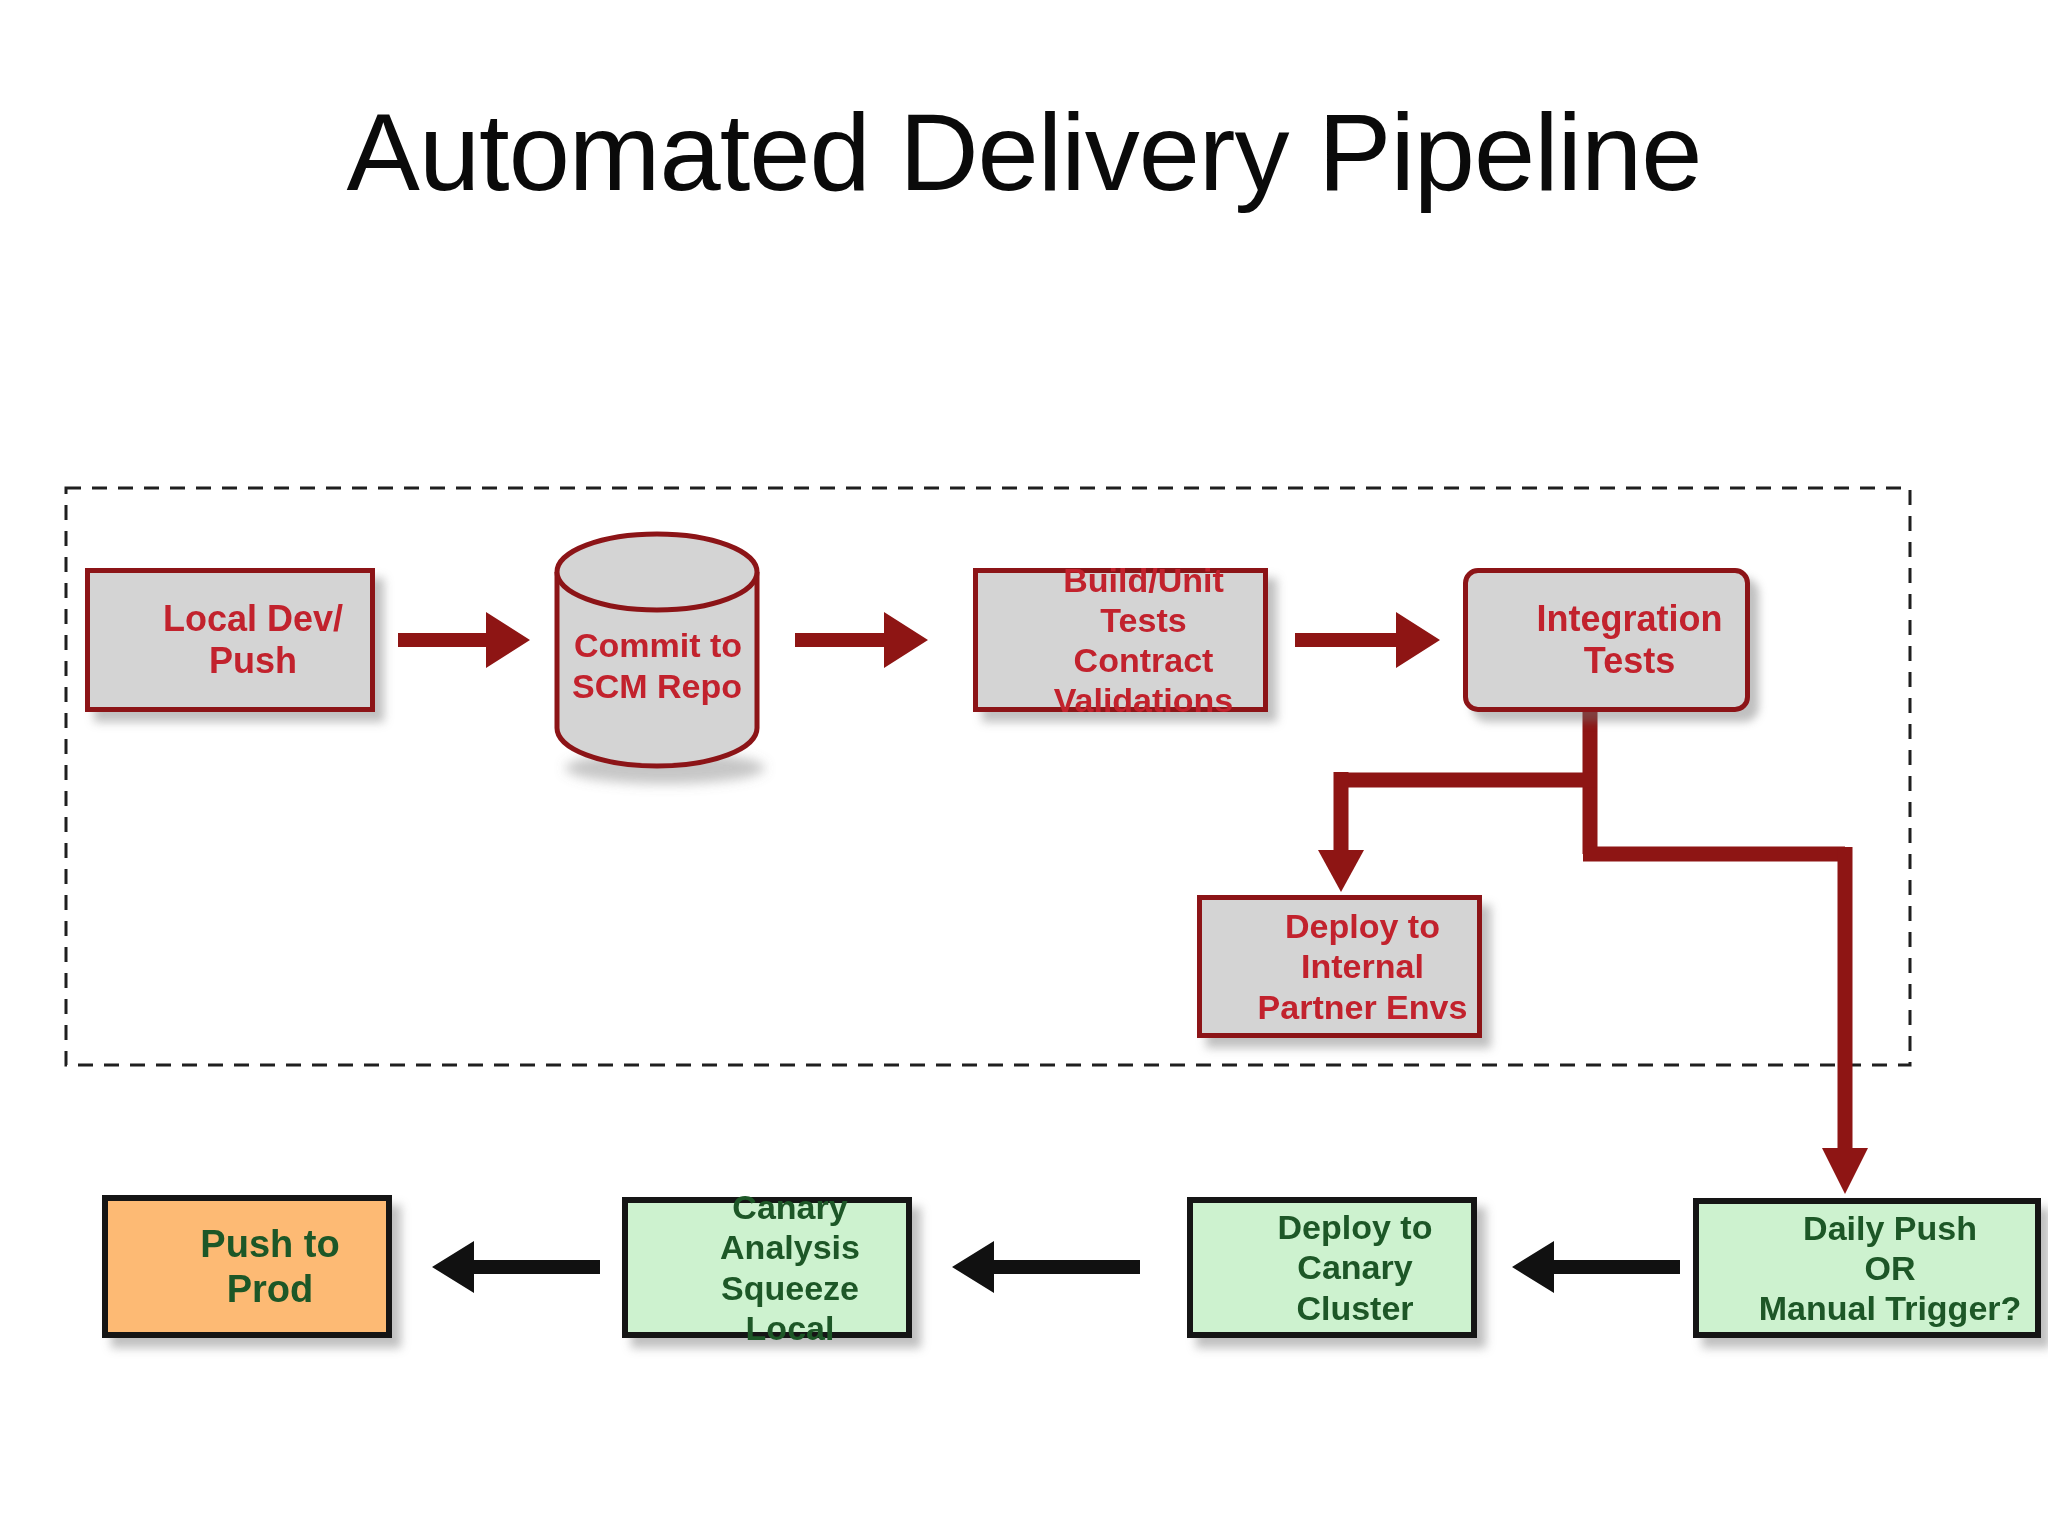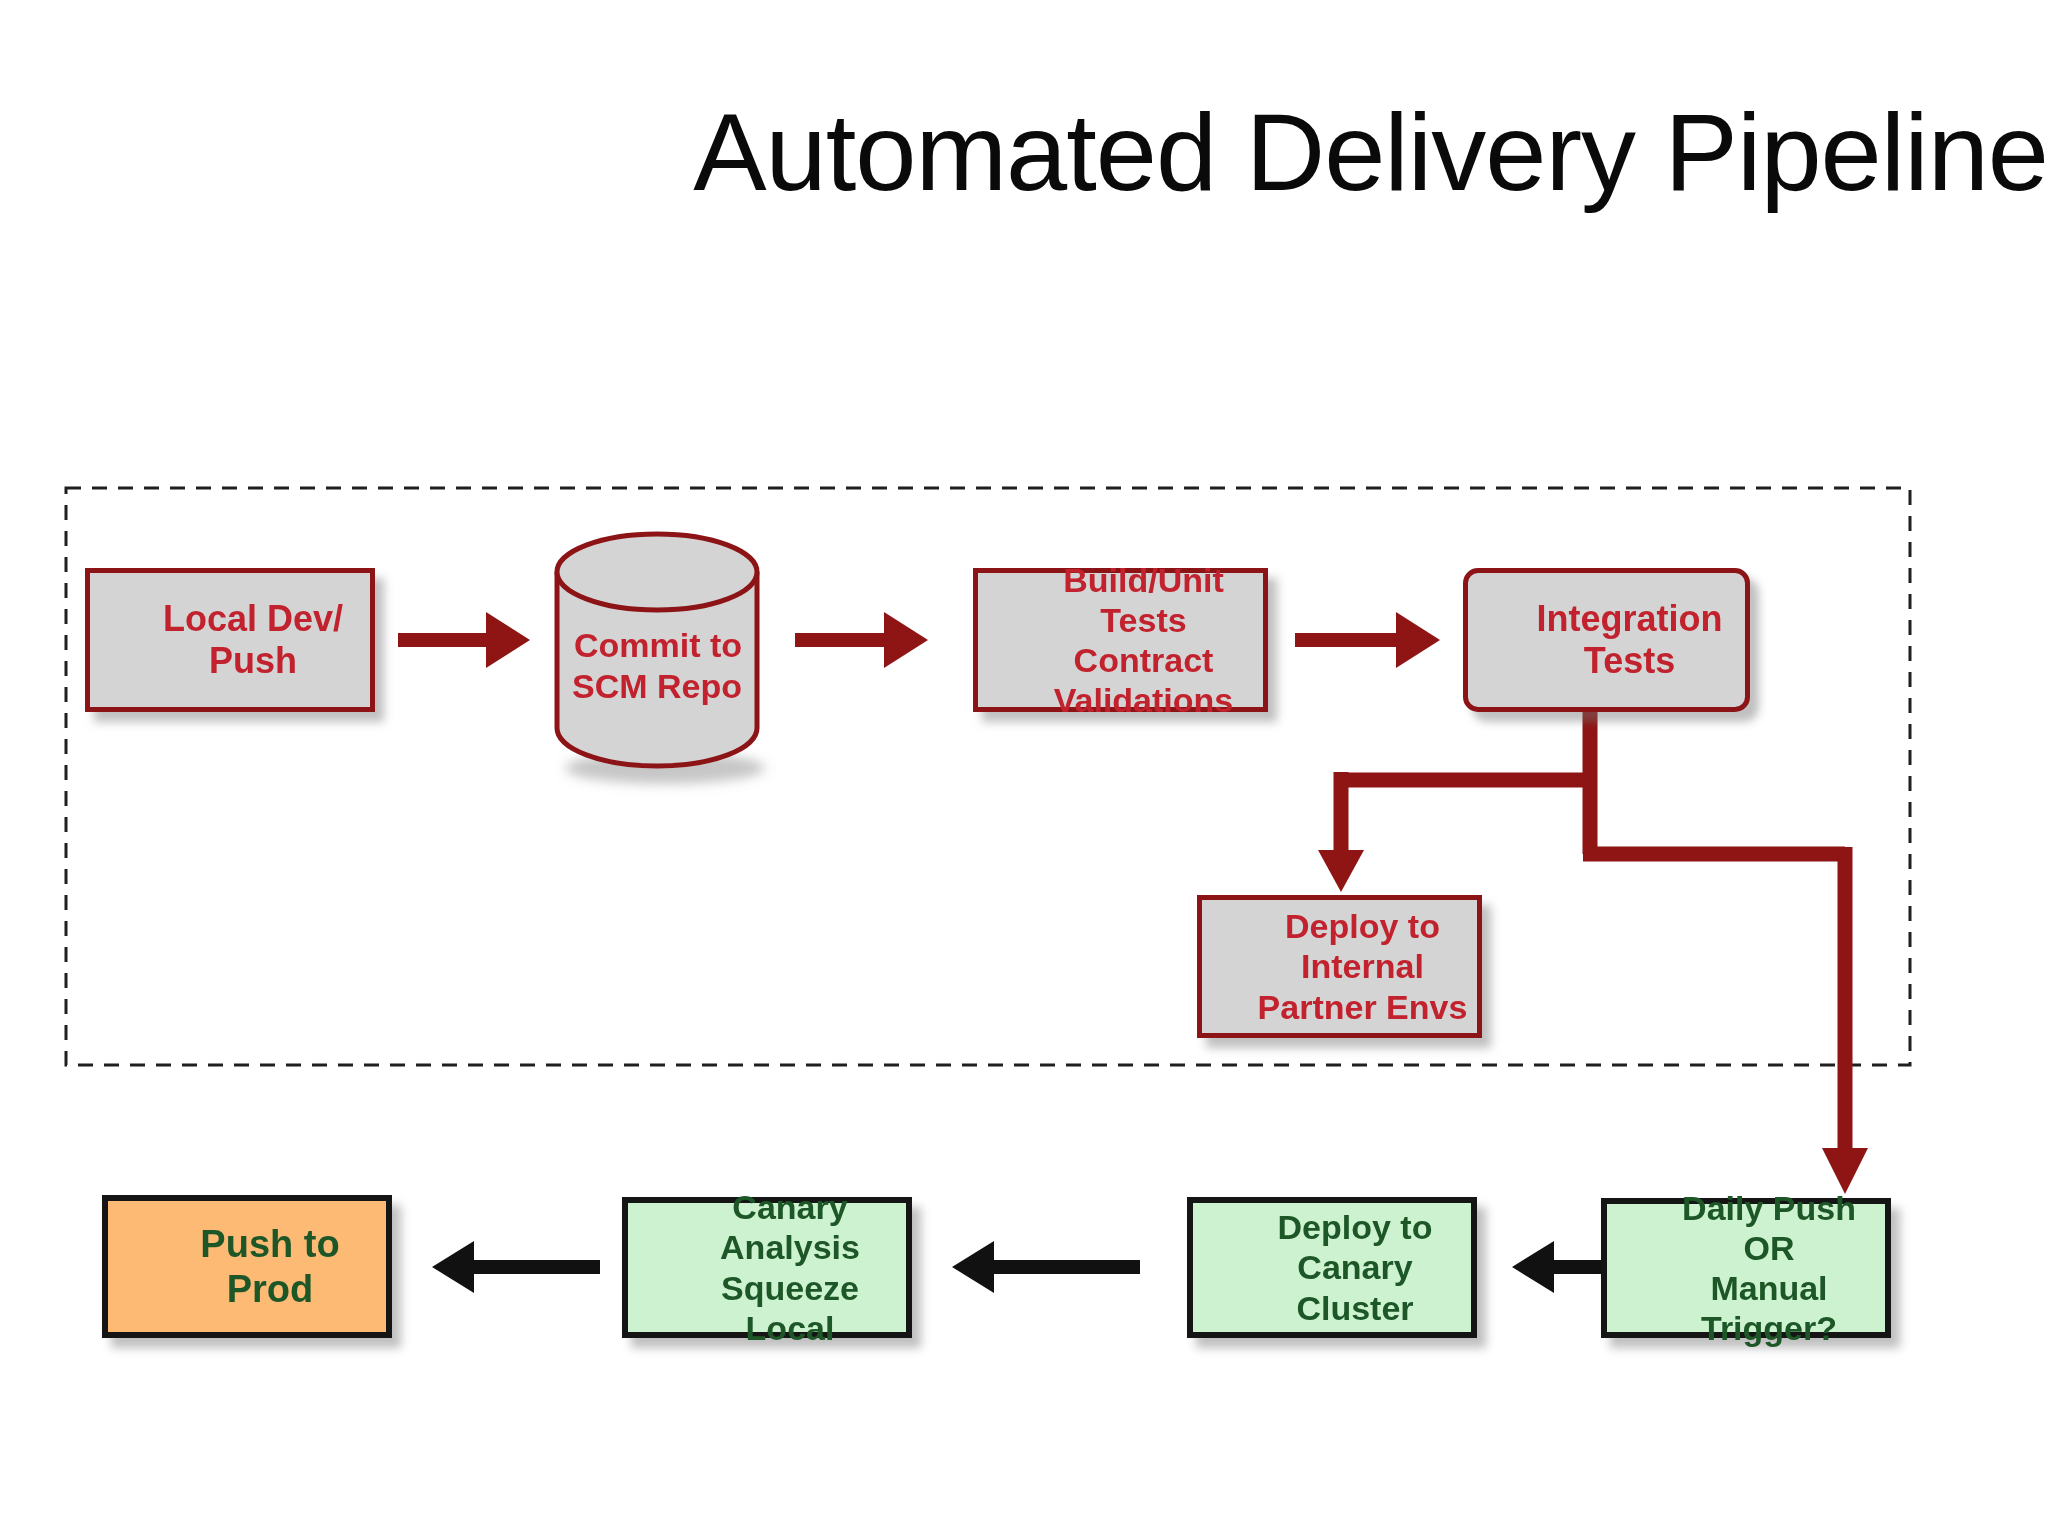--- a/index.html
+++ b/index.html
@@ -13,21 +13,21 @@
     height: 1536px;
     background: #ffffff;
     font-family: "Liberation Sans", "DejaVu Sans", sans-serif;
     overflow: hidden;
   }
   .title {
     position: absolute;
     top: 88px;
     left: 0;
     width: 100%;
-    text-align: right;
+    text-align: center;
     font-size: 110px;
     font-weight: 400;
     color: #0a0a0a;
     letter-spacing: -1px;
     white-space: nowrap;
   }
   .svg-layer {
     position: absolute;
     left: 0;
     top: 0;
@@ -121,21 +121,21 @@
 Contract
 Validations</div>
 
   <div class="node stage" style="left:1463px; top:568px; width:287px; height:144px; font-size:36px;border-radius:15px;">Integration
 Tests</div>
 
   <div class="node stage" style="left:1197px; top:895px; width:285px; height:143px;">Deploy to
 Internal
 Partner Envs</div>
 
-  <div class="node release" style="left:1601px; top:1198px; width:290px; height:140px;">Daily Push
+  <div class="node release" style="left:1693px; top:1198px; width:348px; height:140px;">Daily Push
 OR
 Manual Trigger?</div>
 
   <div class="node release" style="left:1187px; top:1197px; width:290px; height:141px;">Deploy to
 Canary Cluster</div>
 
   <div class="node release" style="left:622px; top:1197px; width:290px; height:141px;">Canary
 Analysis
 Squeeze Local</div>
 

